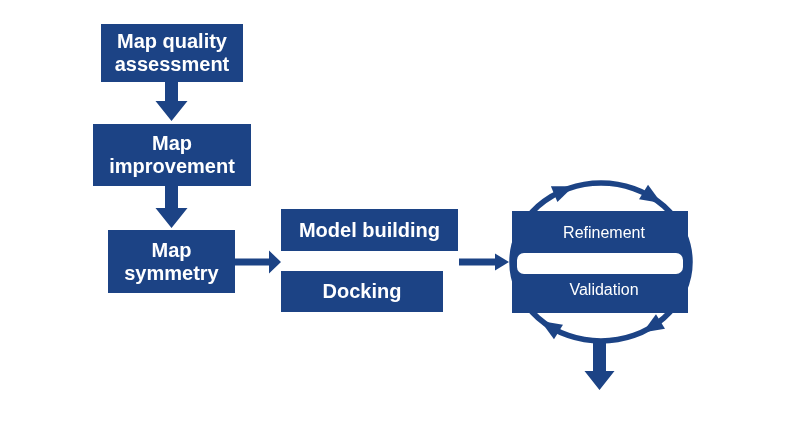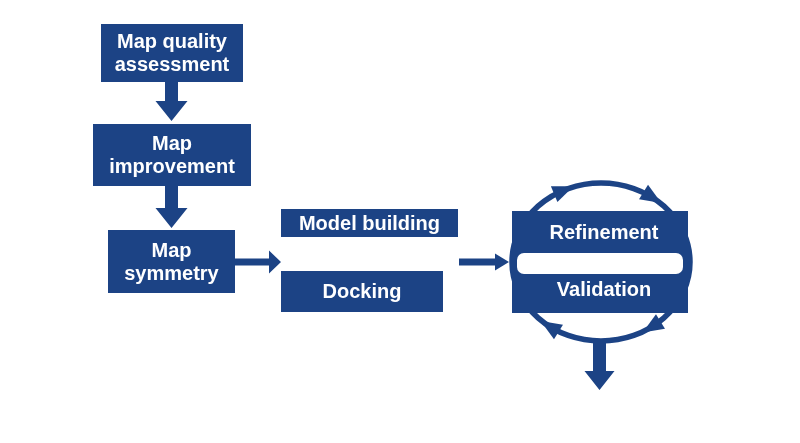--- a/index.html
+++ b/index.html
@@ -38,22 +38,22 @@
     background: var(--accent);
     z-index: 2;
   }
   .combo .combo-label {
     position: absolute;
     left: 8px; right: 0;
     display: flex;
     align-items: center;
     justify-content: center;
     color: var(--text);
-    font-weight: 700;
-    font-size: 20px;
+    font-weight: 400;
+    font-size: 16px;
     line-height: 23px;
   }
   .combo .combo-label.top { top: 0; height: 42px; }
   .combo .combo-label.bottom { top: 63px; height: 30px; }
   .gap-band {
     position: absolute;
     left: 5px; right: 5px;
     top: 42px; height: 21px;
     background: var(--bg);
     border-radius: 7px;
@@ -97,21 +97,21 @@
 
   <div class="node" style="left:101px; top:24px; width:142px; height:58px;">Map quality
 assessment</div>
 
   <div class="node" style="left:93px; top:124px; width:158px; height:62px;">Map
 improvement</div>
 
   <div class="node" style="left:108px; top:230px; width:127px; height:63px;">Map
 symmetry</div>
 
-  <div class="node" style="left:281px; top:209px; width:177px; height:28px;">Model building</div>
+  <div class="node" style="left:281px; top:209px; width:177px; height:42px;">Model building</div>
 
   <div class="node" style="left:281px; top:271px; width:162px; height:41px;">Docking</div>
 
   <div class="combo" style="left:512px; top:211px; width:176px; height:102px;">
     <div class="combo-label top">Refinement</div>
     <div class="gap-band"></div>
     <div class="combo-label bottom">Validation</div>
   </div>
 
 

